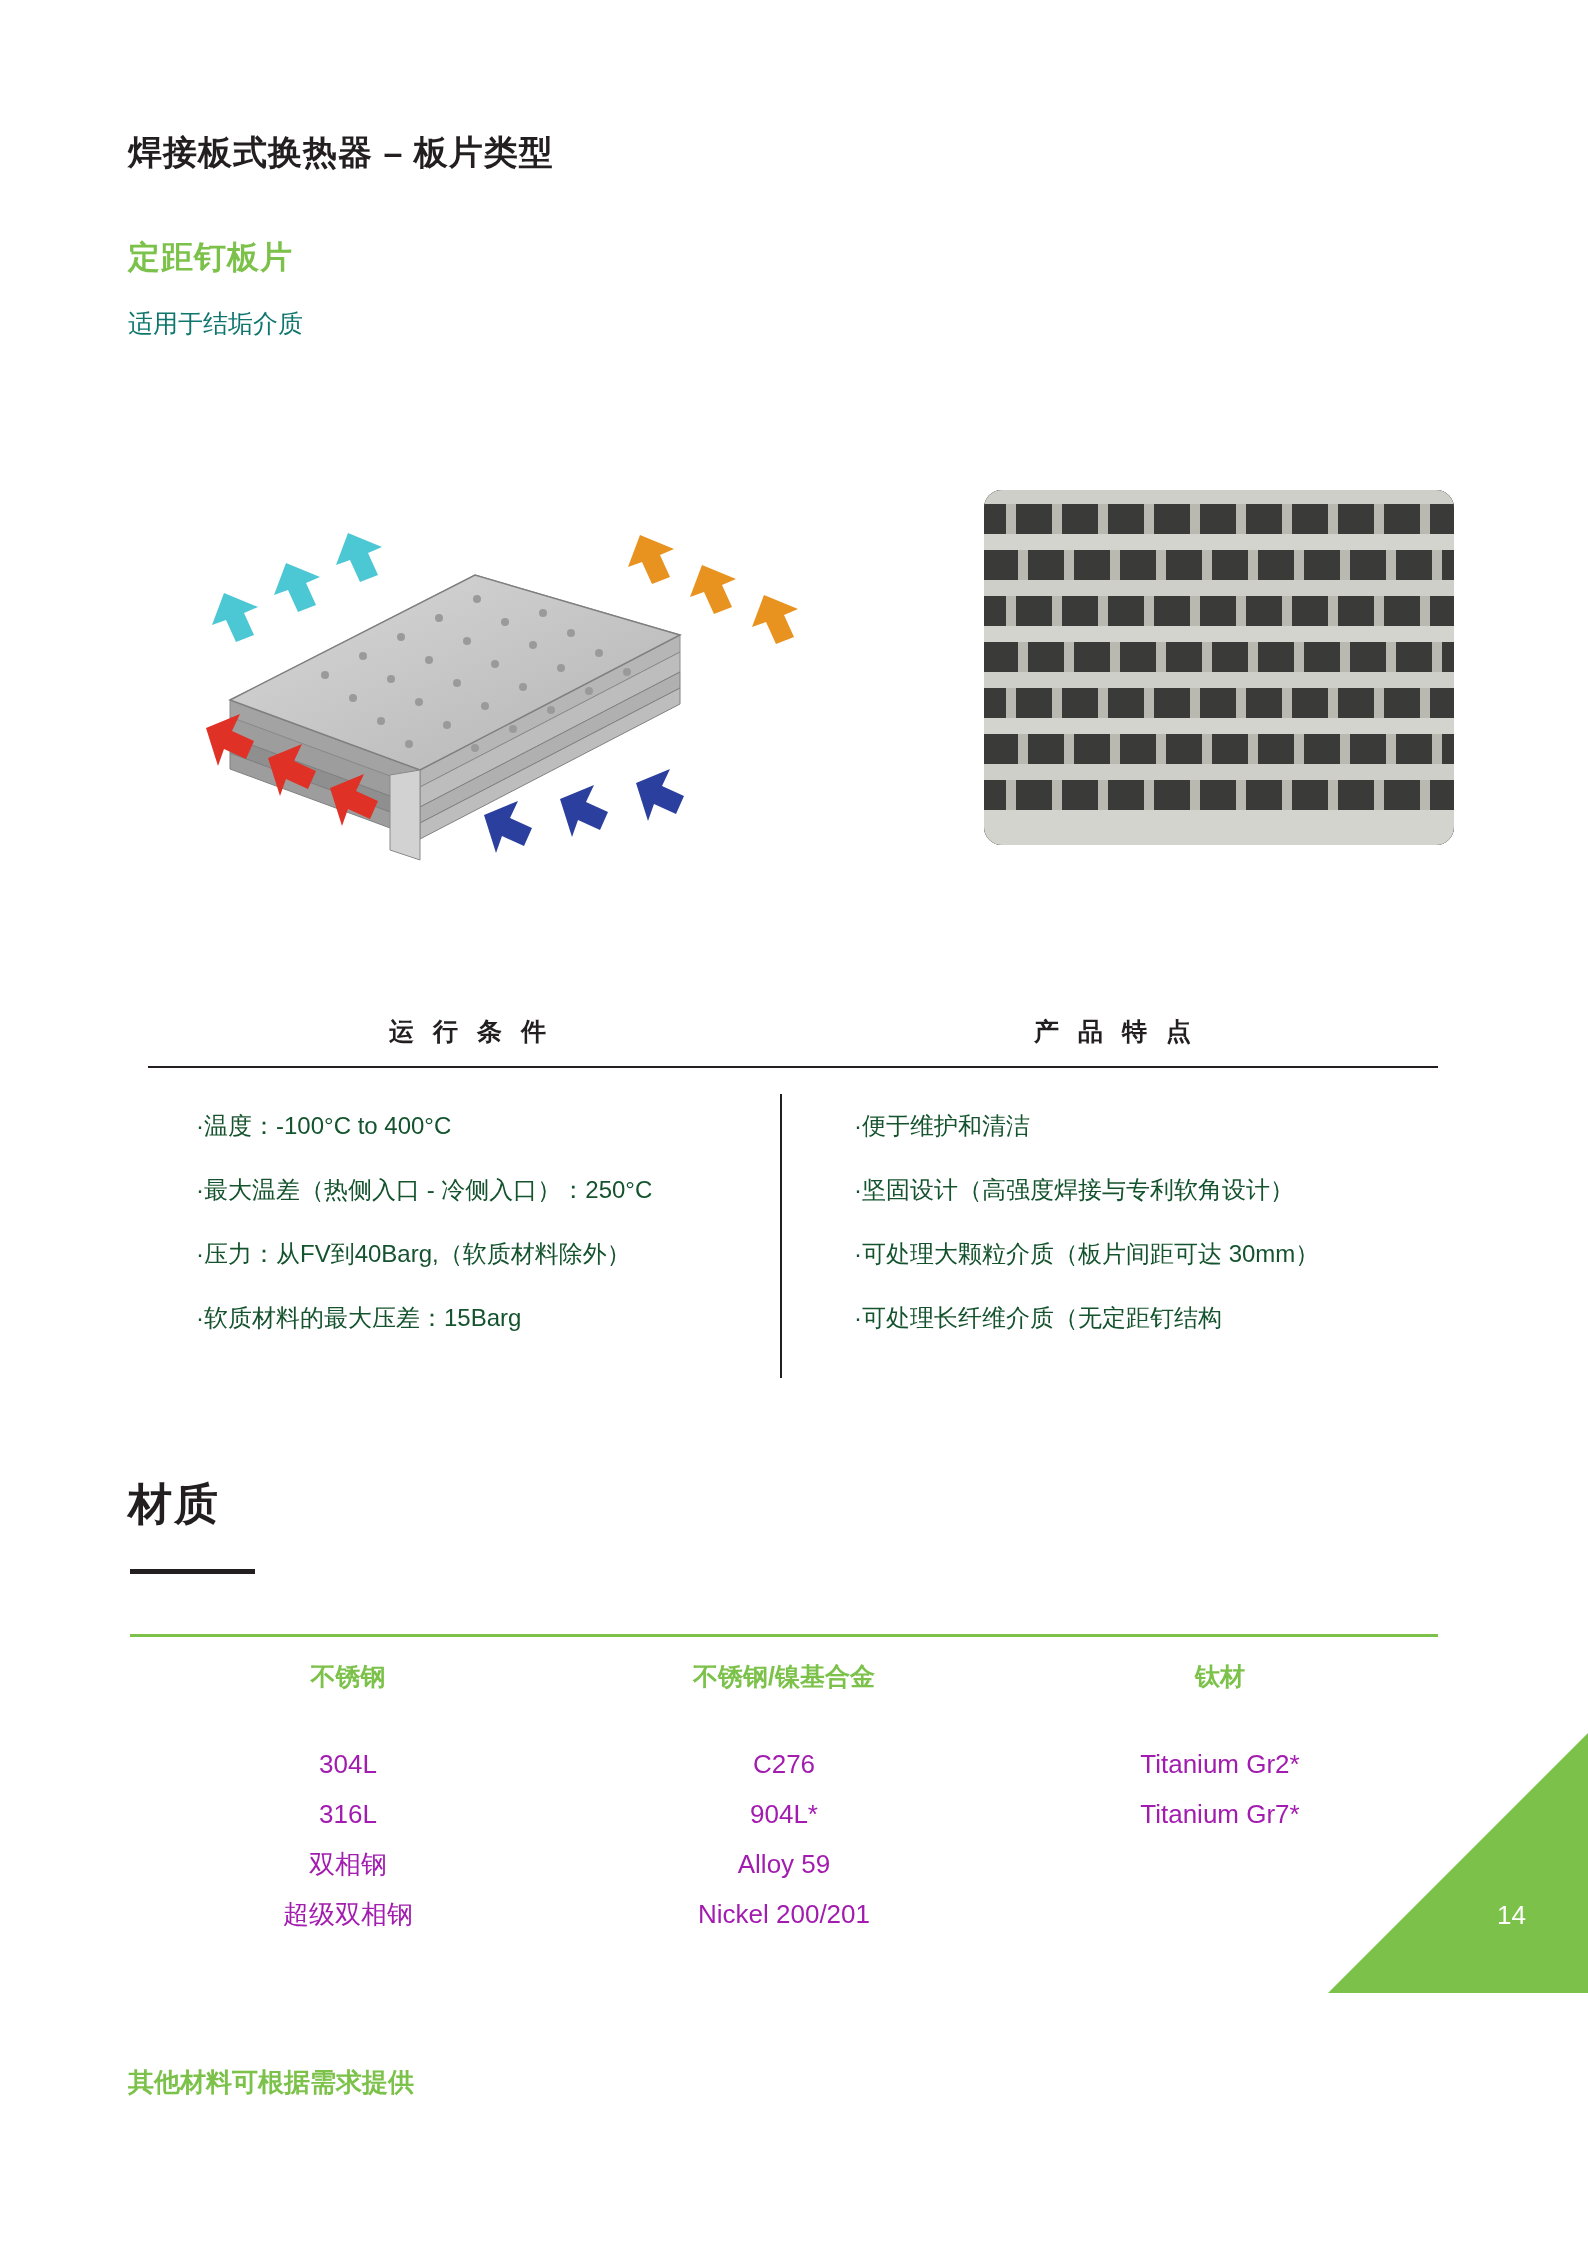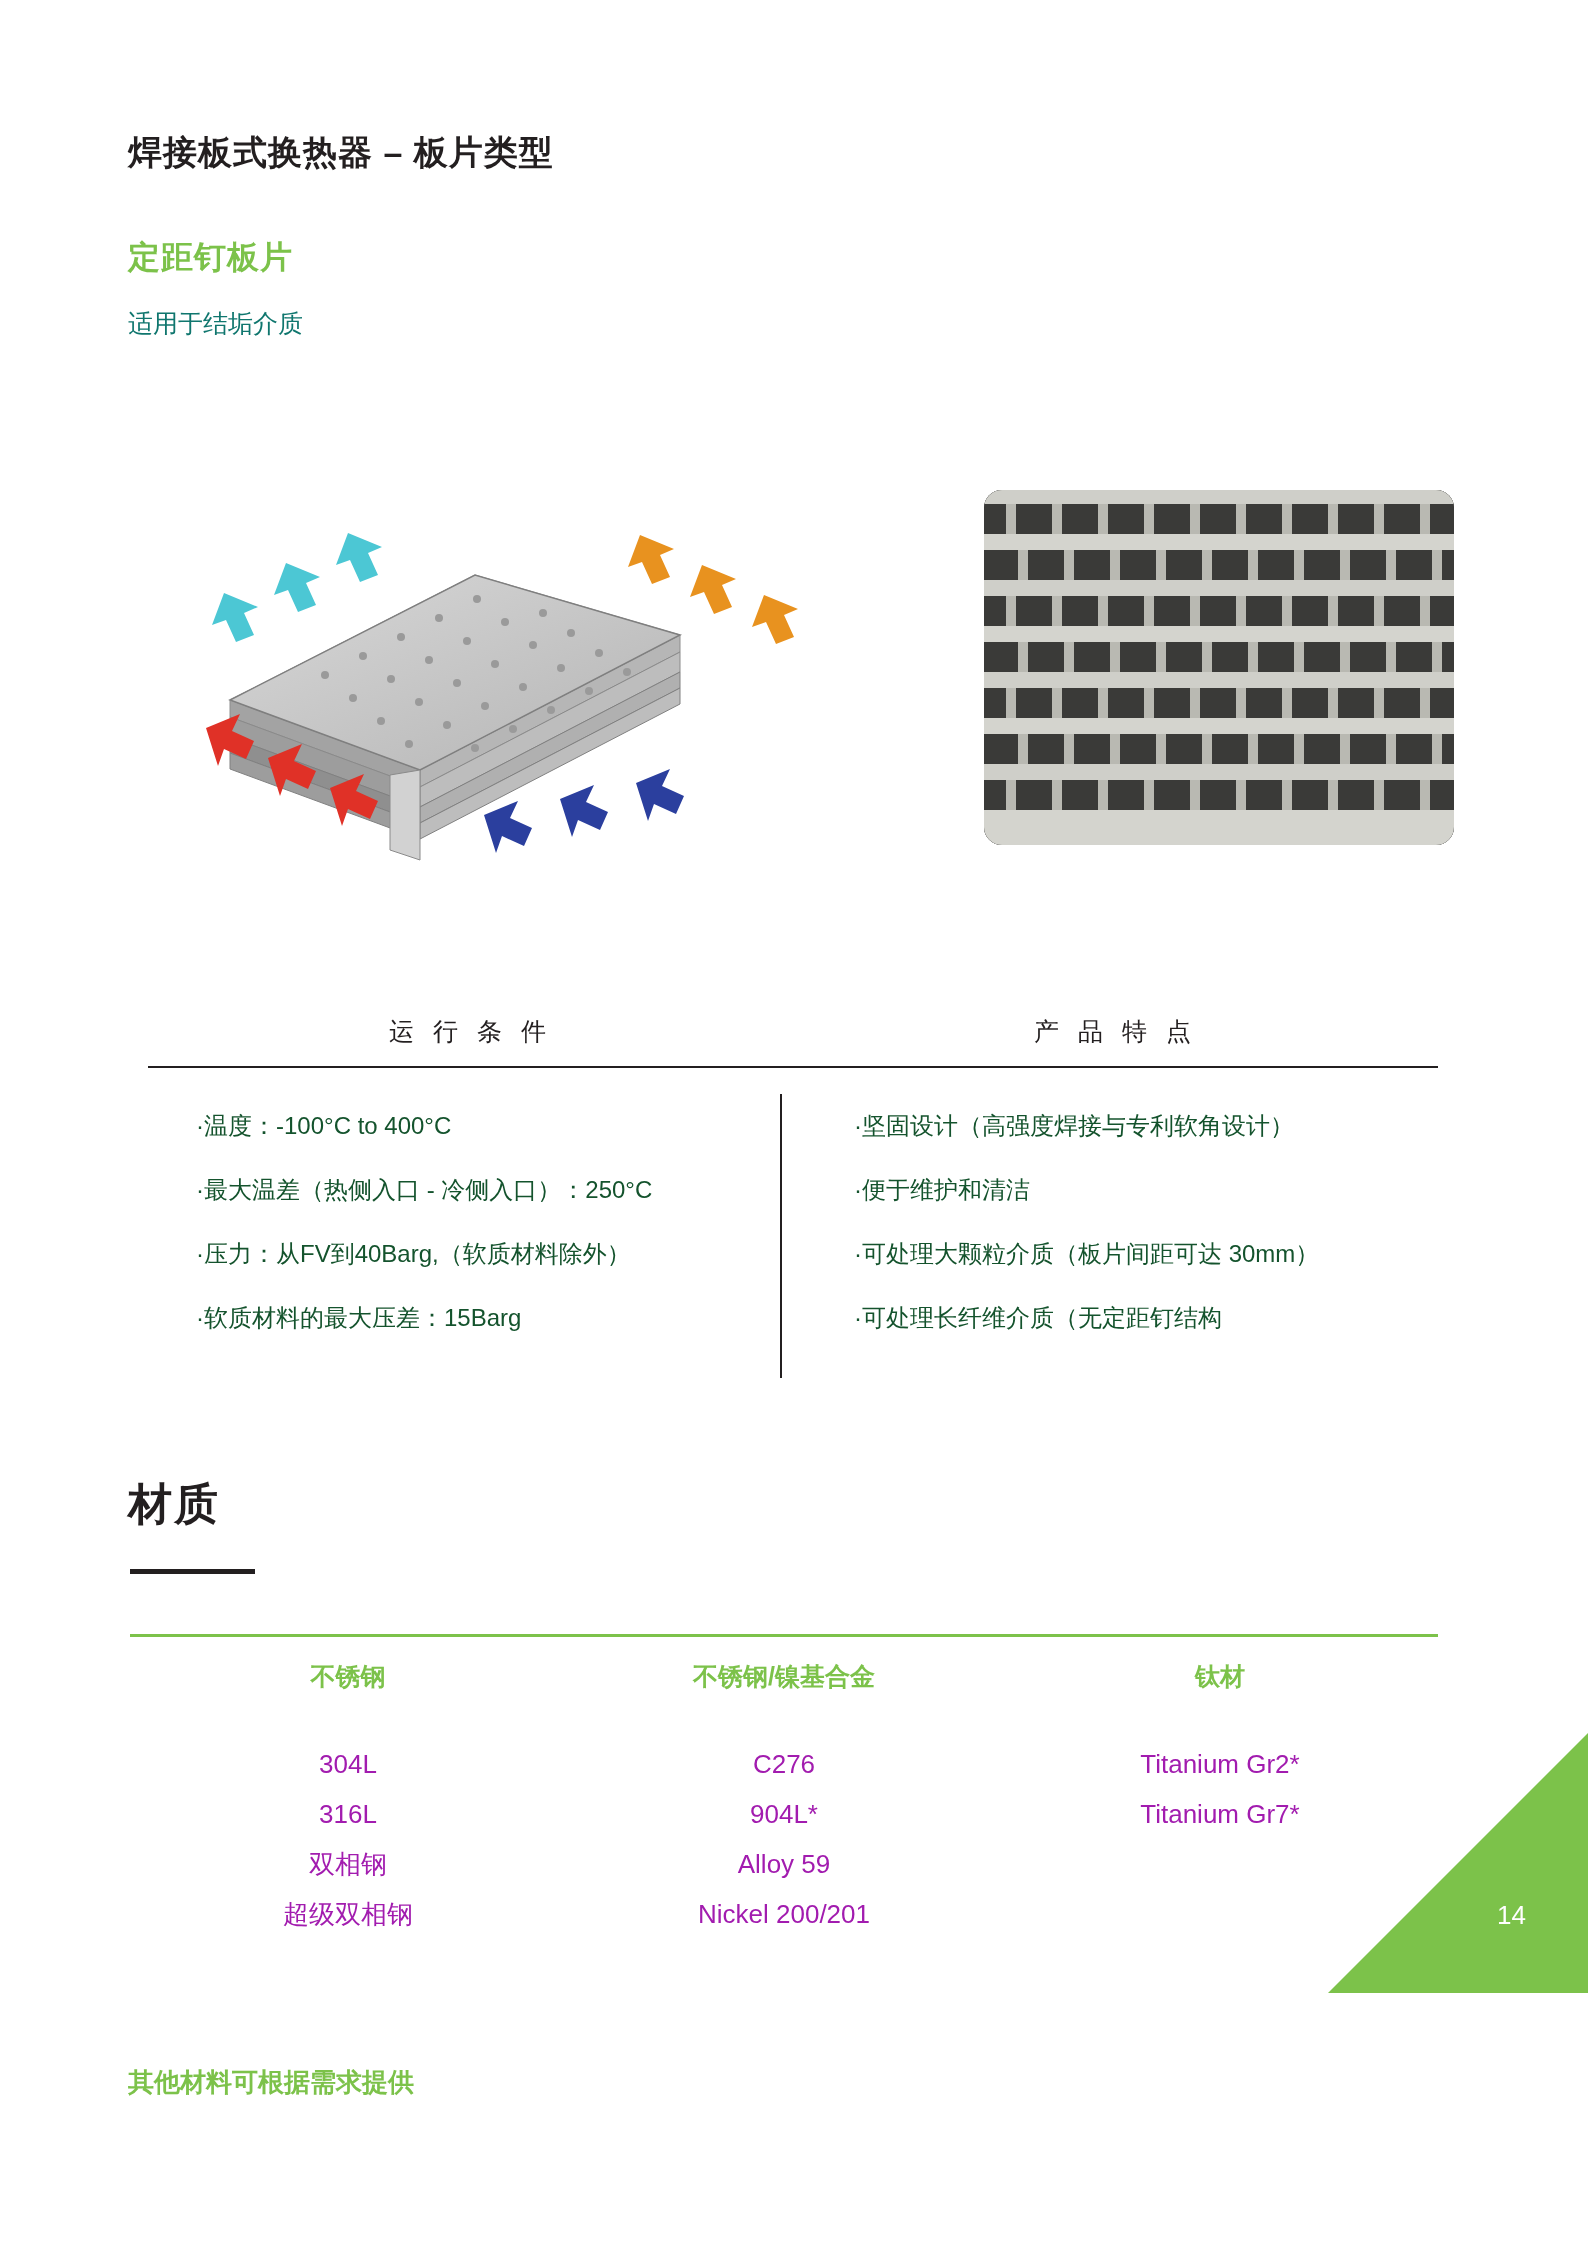--- a/index.html
+++ b/index.html
@@ -80,21 +80,21 @@
   }
   .spec-head {
     display: flex;
     border-bottom: 2px solid #231f20;
     padding-bottom: 18px;
   }
   .spec-head-cell {
     flex: 1;
     text-align: center;
     font-size: 25px;
-    font-weight: normal;
+    font-weight: bold;
     letter-spacing: 6px;
   }
   .spec-body {
     display: flex;
     margin-top: 26px;
   }
   .spec-col {
     flex: 1;
     padding-left: 48px;
     box-sizing: border-box;
@@ -389,22 +389,22 @@
       <div class="spec-head-cell">产 品 特 点</div>
     </div>
     <div class="spec-body">
       <div class="spec-col left">
         <div class="spec-item">·温度：-100°C to 400°C</div>
         <div class="spec-item">·最大温差（热侧入口 - 冷侧入口）：250°C</div>
         <div class="spec-item">·压力：从FV到40Barg,（软质材料除外）</div>
         <div class="spec-item">·软质材料的最大压差：15Barg</div>
       </div>
       <div class="spec-col right">
+        <div class="spec-item">·便于维护和清洁</div>
         <div class="spec-item">·坚固设计（高强度焊接与专利软角设计）</div>
-        <div class="spec-item">·便于维护和清洁</div>
         <div class="spec-item">·可处理大颗粒介质（板片间距可达 30mm）</div>
         <div class="spec-item">·可处理长纤维介质（无定距钉结构</div>
       </div>
     </div>
   </div>
 
   <div class="mat-title">材质</div>
   <div class="mat-rule"></div>
   <div class="mat-topline"></div>
 

